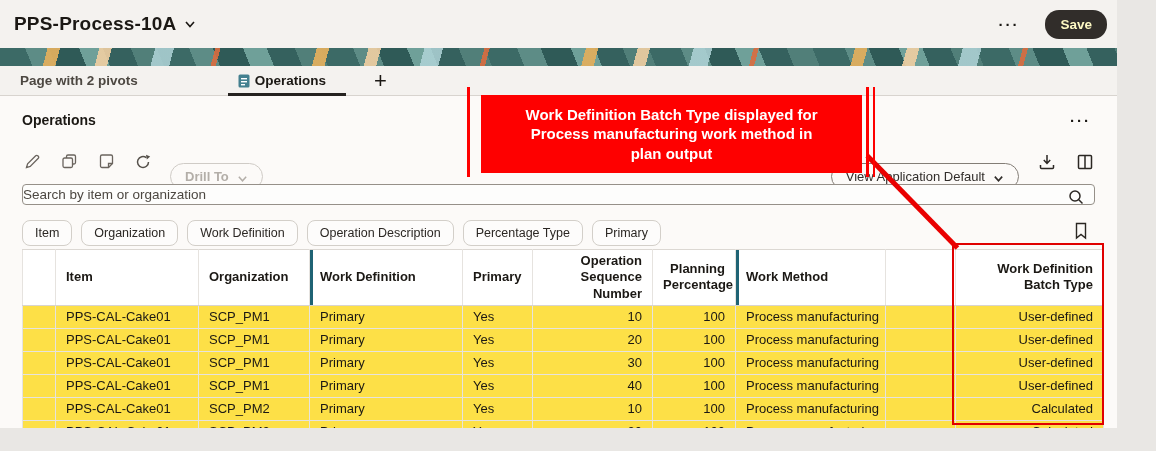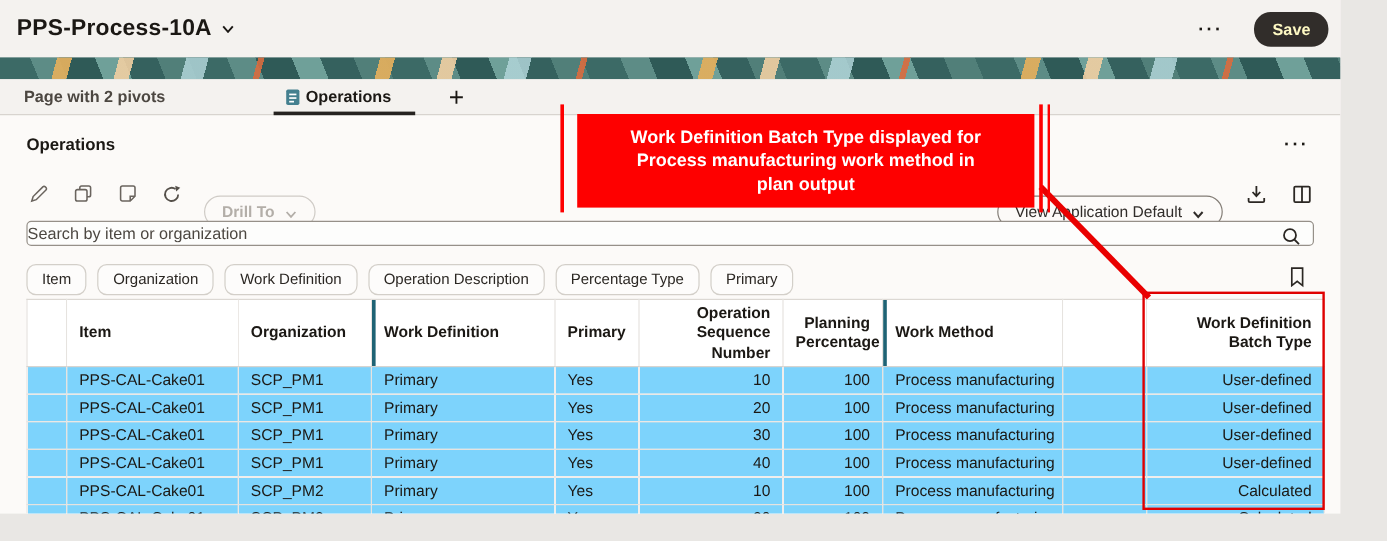--- a/index.html
+++ b/index.html
@@ -75,21 +75,21 @@
           padding:5px 12px; cursor:pointer; white-space:nowrap; }
   .bookmark { margin-left:auto; cursor:pointer; padding-right:6px; }
 
   
   .grid-wrap { margin-top:3px; }
   table { border-collapse:collapse; table-layout:fixed; width:1081px; background:#fff; font-size:13px; }
   th, td { border:1px solid #e6e3df; overflow:hidden; white-space:nowrap; }
   th { border-top-color:#dcd8d3; border-bottom-color:#d8d4cf; }
   thead th { height:40px; font-weight:bold; text-align:left; padding:3px 10px; vertical-align:middle;
              white-space:normal; line-height:1.25; position:relative; background:#fff; font-size:13px; }
-  tbody td { height:23px; padding:0 10px; background:#7dd3fc; }
+  tbody td { height:23px; padding:0 10px; background:#fde047; }
   .num, th.num { text-align:right; }
   th.pinbar::before { content:""; position:absolute; left:-1px; top:0; bottom:0; width:4px; background:#1f6374; }
 
   
   .callout { position:absolute; left:481px; top:95px; width:381px; height:78px; background:#fe0000;
              display:flex; align-items:center; justify-content:center; text-align:center;
              color:#fff; font-weight:bold; font-size:15px; line-height:1.3; padding:6px 36px; z-index:30; }
   .vline { position:absolute; width:3px; background:#fe0000; z-index:30; }
   .vl-left  { left:467px; top:87px; height:90px; }
   .vl-r1    { left:866px; top:87px; height:90px; }

